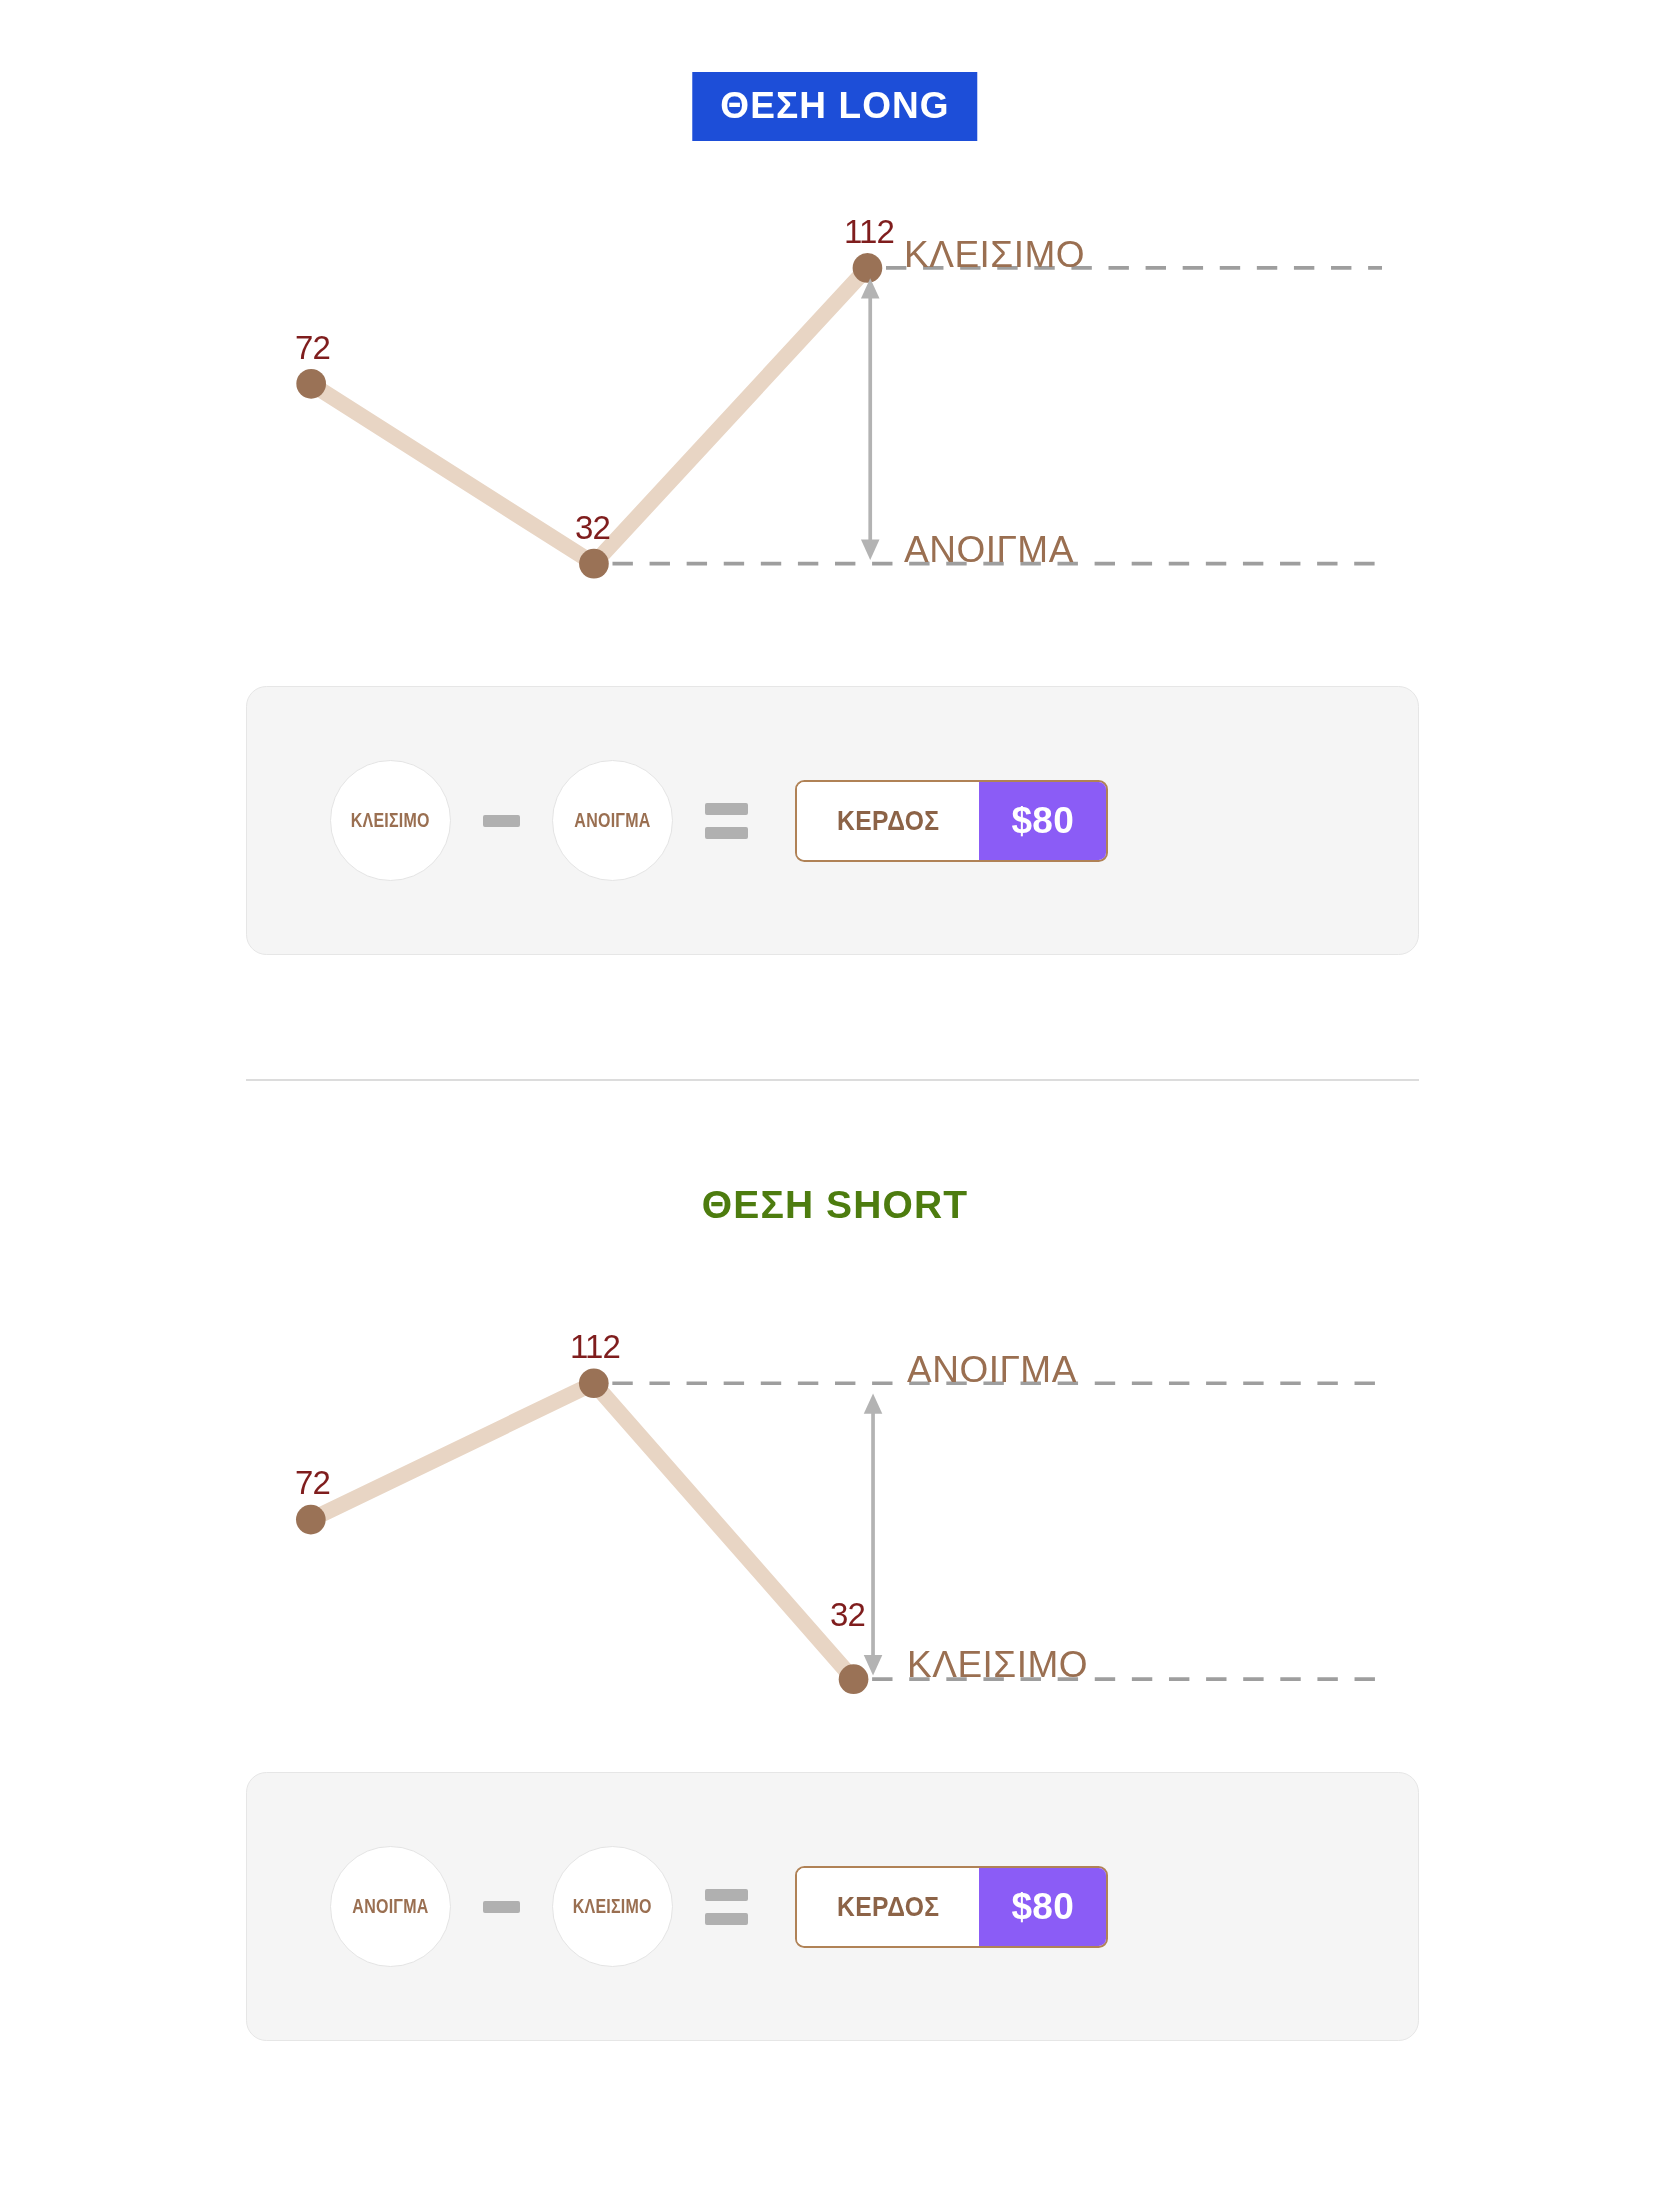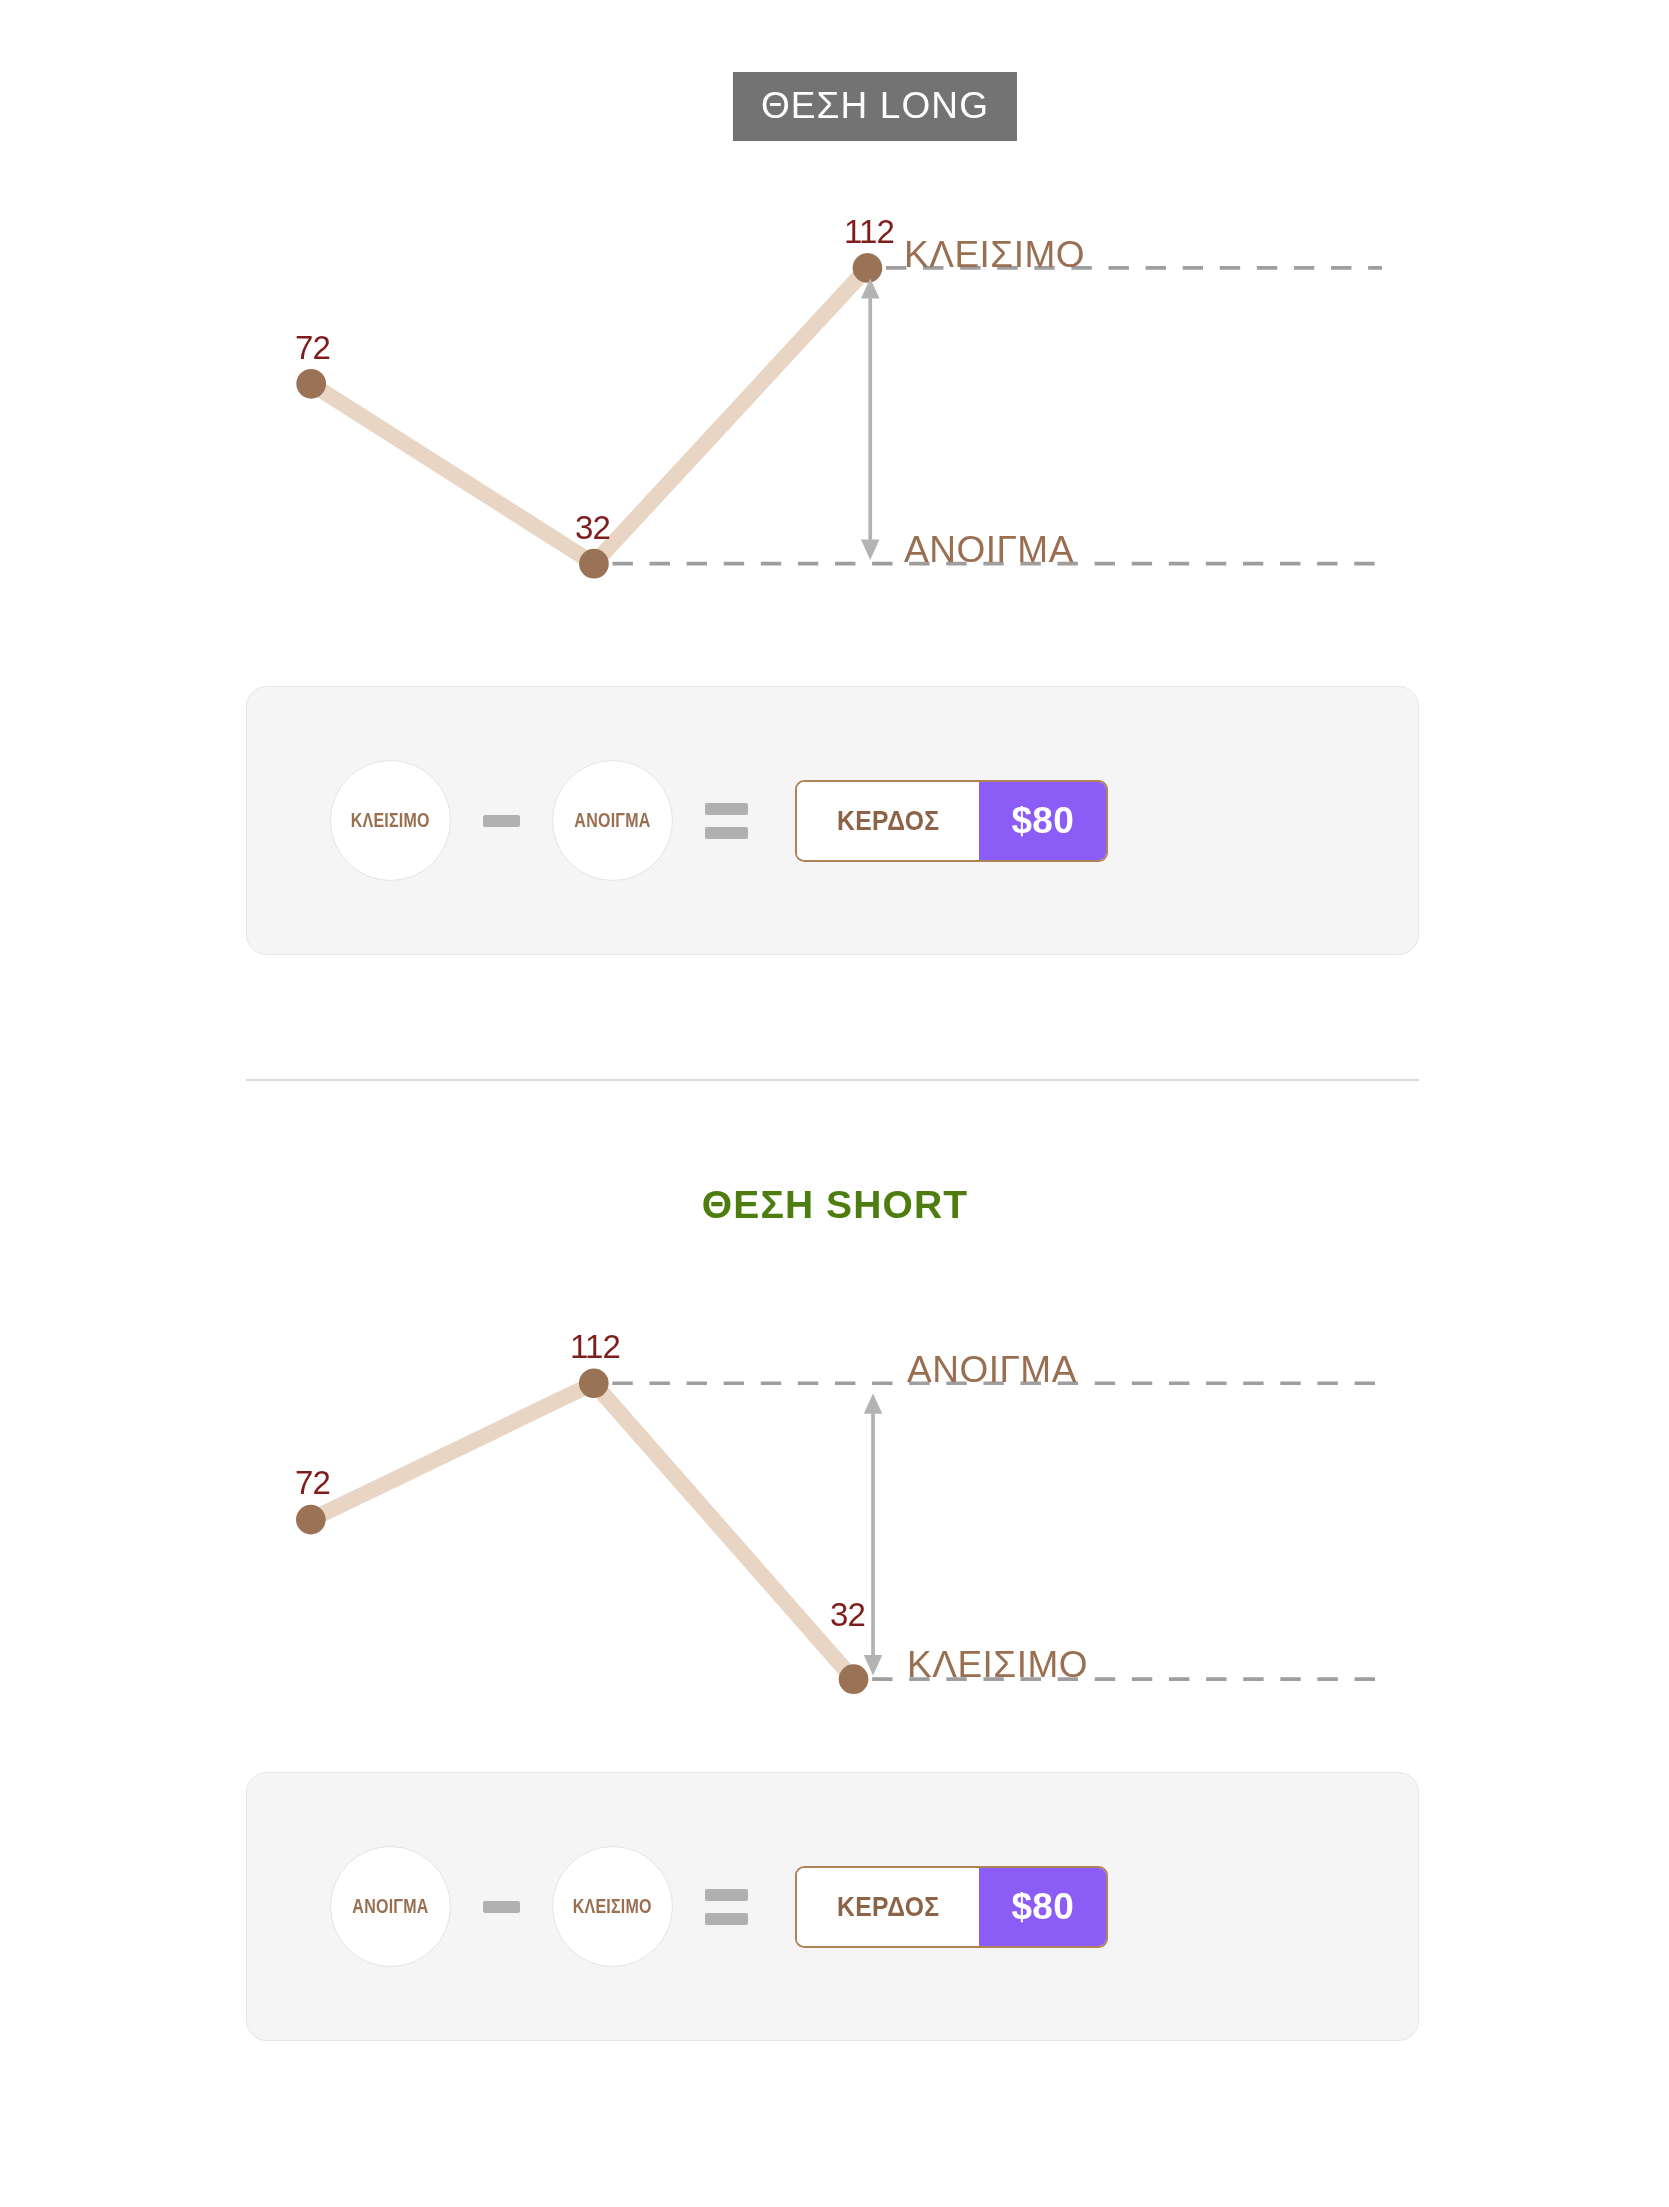--- a/index.html
+++ b/index.html
@@ -20,29 +20,28 @@
     position: relative;
     width: 1670px;
     height: 2208px;
   }
 
   
   .title-badge {
     position: absolute;
     left: 50%;
     transform: translateX(-50%);
-    background: #737373;
+    background: #1d4ed8;
     color: #ffffff;
     font-size: 37px;
-    font-weight: 400;
+    font-weight: 700;
     letter-spacing: 1.1px;
     padding: 15px 28px 16.7px 28px;
     line-height: 1;
     white-space: nowrap;
-    margin-left: 40px;
   }
   .title-plain {
     position: absolute;
     left: 50%;
     transform: translateX(-50%);
     color: #4d7c0f;
     font-size: 39px;
     font-weight: 700;
     letter-spacing: 1.1px;
     line-height: 1;

